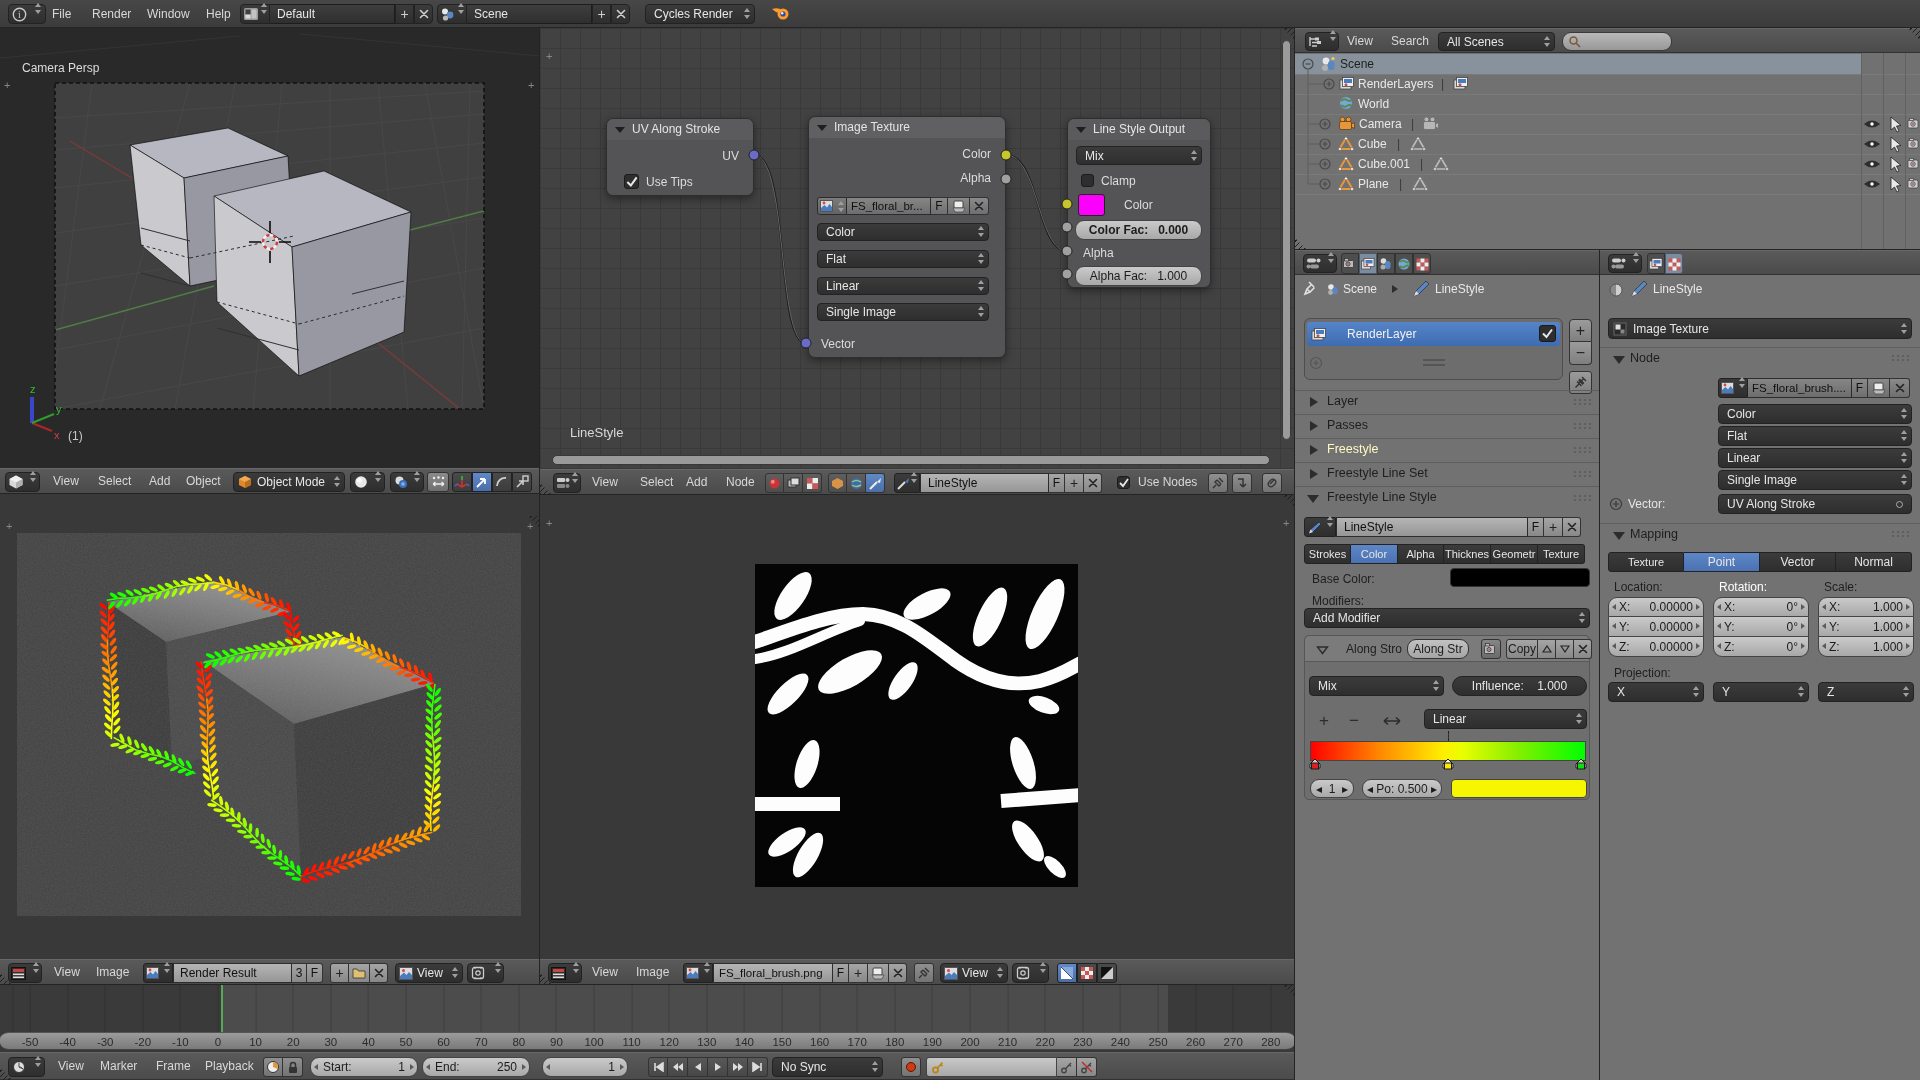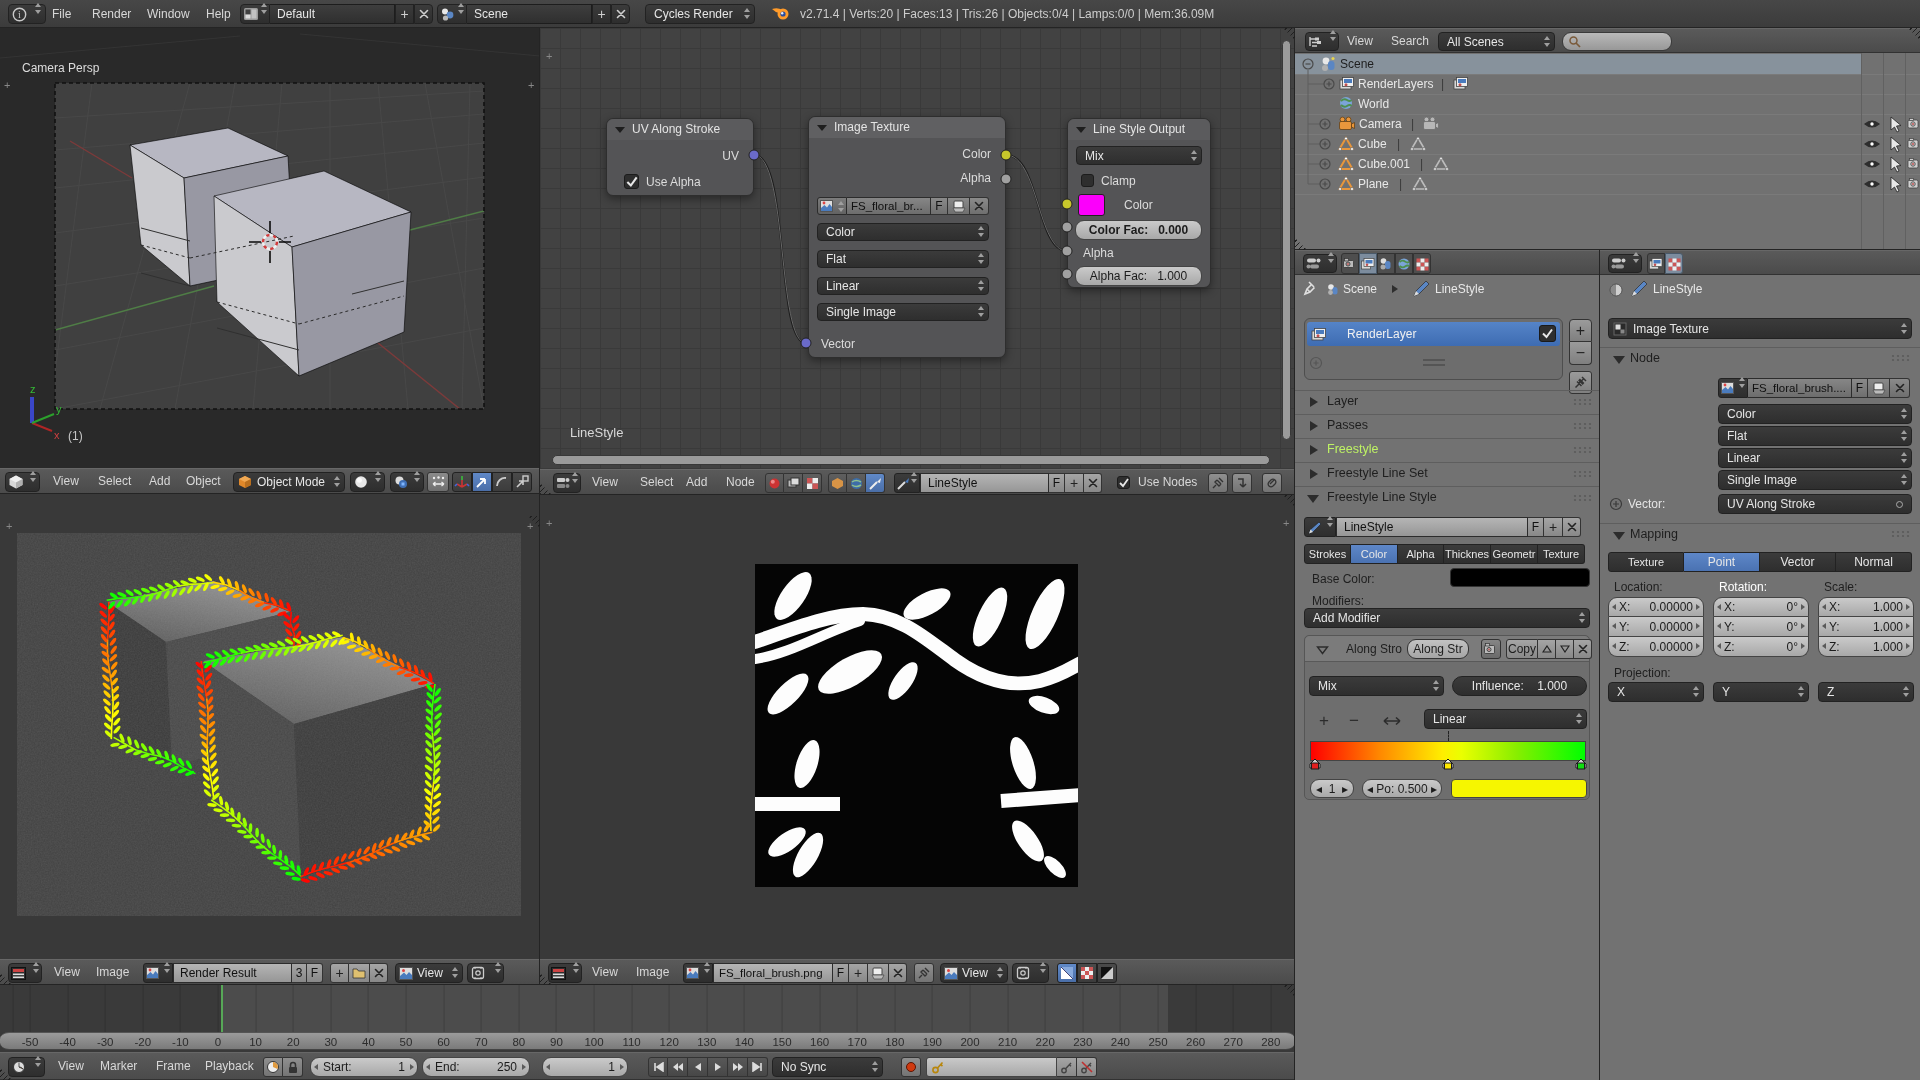--- a/index.html
+++ b/index.html
@@ -71,21 +71,20 @@
         <path d="M1.5 1.5 L8.5 8.5 M8.5 1.5 L1.5 8.5" stroke="#cfcfcf" stroke-width="1.6" stroke-linecap="round"></path>
       </svg>
     </div>
   <div class="dd" style="left:645px;top:4px;width:110px;height:20px;">Cycles Render<span class="ar"></span></div>
   <svg style="left:770px;top:5px;" width="22" height="18" viewBox="0 0 22 18">
     <circle cx="13" cy="9" r="5.5" fill="#ff9b2a"></circle>
       <circle cx="13" cy="9" r="2.6" fill="#2a4da0"></circle>
       <circle cx="12.2" cy="8.2" r="1.2" fill="#e8eef8"></circle>
     <path d="M2 4 Q8 2 12 5 L9 8 Q5 7 2 4Z" fill="#ff9b2a"></path>
   </svg>
-  <div class="hitem" style="left:800px;color:#cdcdcd;">v2.71.4 | Verts:20 | Faces:13 | Tris:26 | Objects:0/4 | Lamps:0/0 | Mem:36.09M</div>
 </div>
 
 <div class="area" id="v3d" style="left:0;top:28px;width:540px;height:466px;background:#292929;">
     <div class="grip tr" style="right:0;top:0;"></div>
     <div class="grip bl" style="left:0;bottom:0;"></div>
   <svg width="540" height="440" viewBox="0 0 540 440">
     <rect x="0" y="0" width="540" height="440" fill="#292929"></rect>
 
     <g stroke="#343434" stroke-width="1">
       <path d="M0 30 L240 8 M300 6 L540 28"></path>
@@ -253,21 +252,21 @@
     <svg width="10" height="8" viewBox="0 0 10 8" style="left:8px;top:7px;">
         <polygon points="0,1 10,1 5,7" fill="#1e1e1e"></polygon>
       </svg>
     <div style="position:absolute;left:25px;top:3px;font-size:12px;color:#e4e4e4;">UV Along Stroke</div>
     <div style="position:absolute;right:14px;top:30px;font-size:12px;color:#dcdcdc;">UV</div>
     <div style="position:absolute;left:17px;top:55px;width:15px;height:15px;background:#2e2e2e;border:1px solid #1c1c1c;border-radius:3px;">
       <svg width="14" height="14" viewBox="0 0 12 12" style="left:0;top:0;">
           <path d="M2 6 L5 9 L10 2" stroke="#e8e8e8" stroke-width="1.8" fill="none"></path>
         </svg>
       </div>
-    <div style="position:absolute;left:39px;top:56px;font-size:12px;color:#dcdcdc;">Use Alpha</div>
+    <div style="position:absolute;left:39px;top:56px;font-size:12px;color:#dcdcdc;">Use Tips</div>
   </div>
 
   <div style="position:absolute;left:268px;top:88px;width:198px;height:242px;background:#545456;border:1px solid #2e2e2e;border-radius:7px;box-shadow:0 3px 8px rgba(0,0,0,0.4);">
     <div style="position:absolute;left:0;top:0;right:0;height:21px;background:#606062;border-bottom:none;border-radius:7px 7px 0 0;"></div>
     <svg width="10" height="8" viewBox="0 0 10 8" style="left:8px;top:7px;">
         <polygon points="0,1 10,1 5,7" fill="#1e1e1e"></polygon>
       </svg>
     <div style="position:absolute;left:25px;top:3px;font-size:12px;color:#e4e4e4;">Image Texture</div>
     <div style="position:absolute;right:14px;top:30px;font-size:12px;color:#dcdcdc;">Color</div>
     <div style="position:absolute;right:14px;top:54px;font-size:12px;color:#dcdcdc;">Alpha</div>
@@ -1373,21 +1372,21 @@
   <div style="position:absolute;left:32px;top:144px;font-size:12.5px;color:#1e1e1e;">Layer</div>
   <div style="position:absolute;left:0;top:164px;width:305px;height:1px;background:#5e5e5e;"></div>
   <svg width="16" height="12" viewBox="0 0 16 12" style="left:12px;top:170px;">
       <polygon points="3,1 11,6 3,11" fill="#2c2c2c"></polygon>
     </svg>
   <div style="position:absolute;left:32px;top:168px;font-size:12.5px;color:#1e1e1e;">Passes</div>
   <div style="position:absolute;left:0;top:188px;width:305px;height:1px;background:#5e5e5e;"></div>
   <svg width="16" height="12" viewBox="0 0 16 12" style="left:12px;top:194px;">
       <polygon points="3,1 11,6 3,11" fill="#2c2c2c"></polygon>
     </svg>
-  <div style="position:absolute;left:32px;top:192px;font-size:12.5px;color:#bef264;">Freestyle</div>
+  <div style="position:absolute;left:32px;top:192px;font-size:12.5px;color:#fef9c3;">Freestyle</div>
   <div style="position:absolute;left:0;top:212px;width:305px;height:1px;background:#5e5e5e;"></div>
   <svg width="16" height="12" viewBox="0 0 16 12" style="left:12px;top:218px;">
       <polygon points="3,1 11,6 3,11" fill="#2c2c2c"></polygon>
     </svg>
   <div style="position:absolute;left:32px;top:216px;font-size:12.5px;color:#1e1e1e;">Freestyle Line Set</div>
   <div style="position:absolute;left:0;top:236px;width:305px;height:1px;background:#5e5e5e;"></div>
   <svg width="14" height="12" viewBox="0 0 14 12" style="left:11px;top:242px;">
       <polygon points="1,3 13,3 7,11" fill="#2c2c2c"></polygon>
     </svg>
   <div style="position:absolute;left:32px;top:240px;font-size:12.5px;color:#1e1e1e;">Freestyle Line Style</div>

